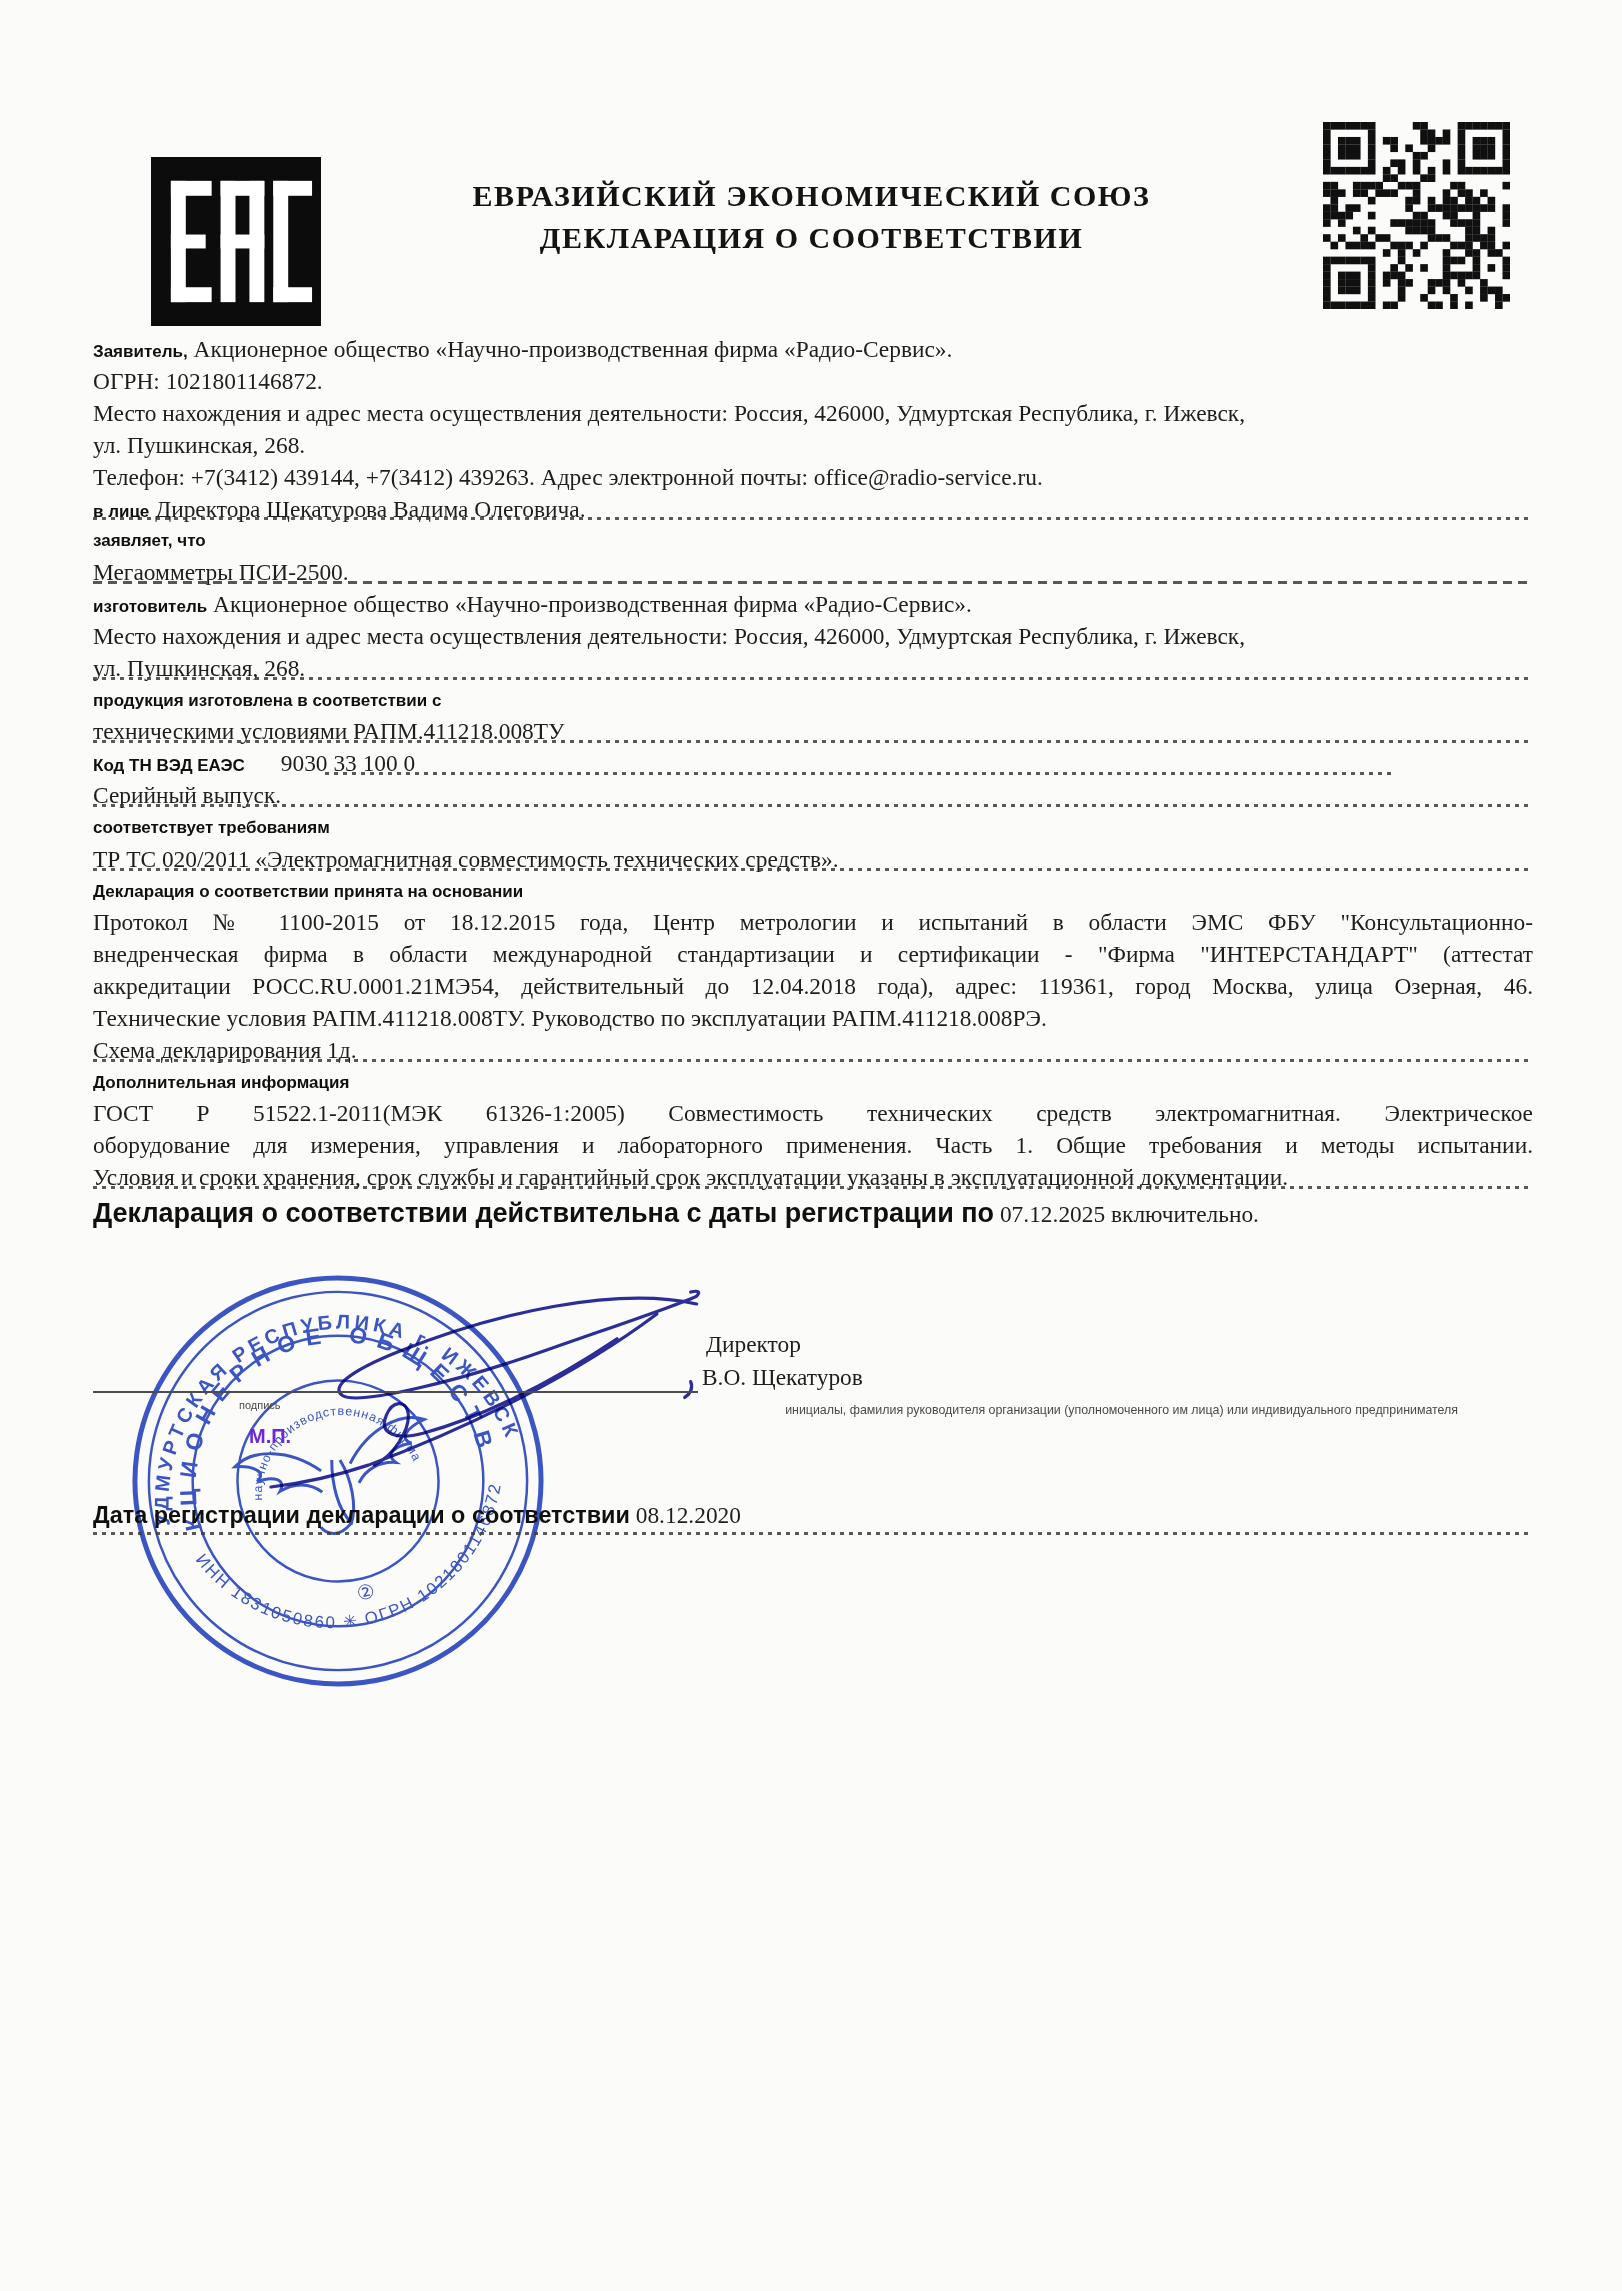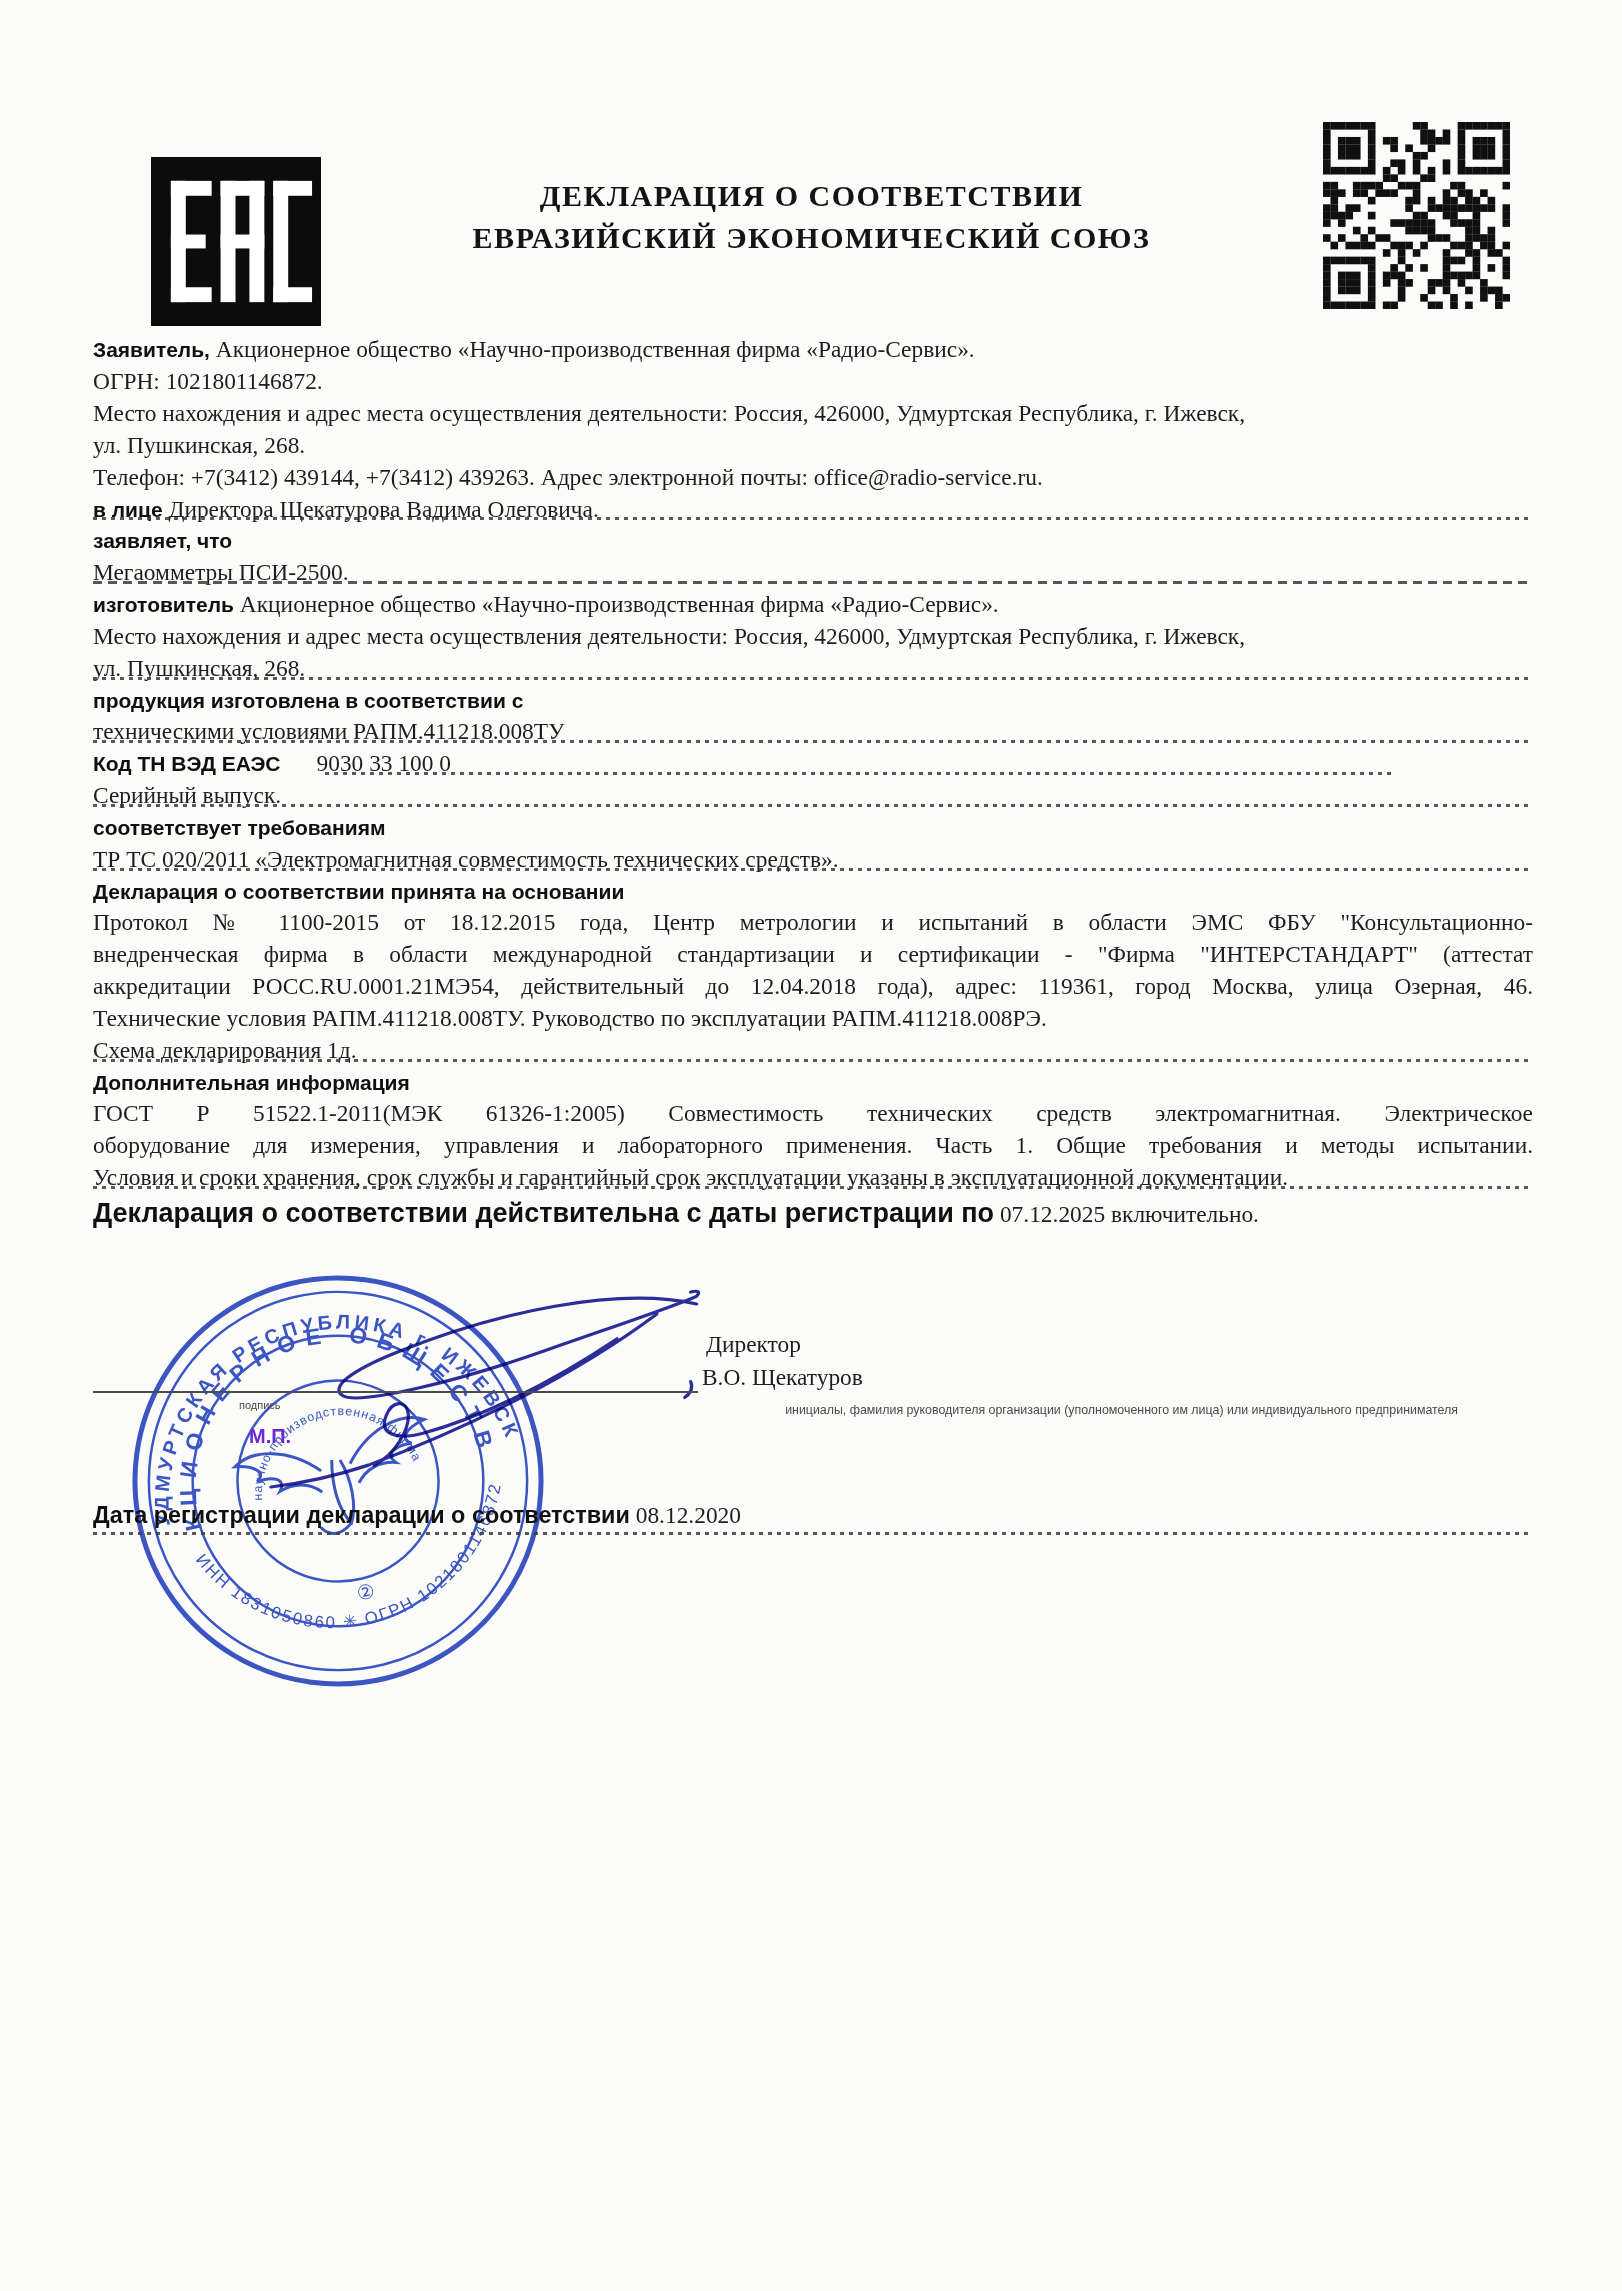--- a/index.html
+++ b/index.html
@@ -7,21 +7,21 @@
         font-family:"Liberation Serif",serif;color:#1e1e1e;overflow:hidden;}
   .abs{position:absolute;}
   
   .eac-logo{left:151px;top:157px;width:170px;height:169px;}
   .doc-title{left:299px;top:175px;width:1025px;text-align:center;
              font-weight:bold;font-size:30px;line-height:42px;letter-spacing:1.5px;color:#141414;}
   .qr{left:1323px;top:122px;width:187px;height:187px;}
   
   .row{left:93px;width:1440px;font-size:23.4px;line-height:27px;white-space:nowrap;}
   .just{white-space:normal;text-align:justify;text-align-last:justify;}
-  .b{font-family:"Liberation Sans",sans-serif;font-weight:bold;font-size:21px;color:#101010;}
+  .b{font-family:"Liberation Sans",sans-serif;font-weight:bold;font-size:17px;color:#101010;}
   .dots{height:3px;background:repeating-linear-gradient(90deg,#3c3c3c 0 4px,transparent 4px 9px);opacity:.85;}
   .dashes{height:3px;background:repeating-linear-gradient(90deg,#3a3a3a 0 9px,transparent 9px 15px);opacity:.85;}
   .code-val{margin-left:36px;margin-top:12px;}
   
   .sig-line{left:93px;top:1391px;width:605px;border-top:2px solid #4c4c4c;}
   .small-gray{font-family:"Liberation Sans",sans-serif;color:#4a4a4a;text-align:right;}
   .stamp-svg{left:129px;top:1272px;width:418px;height:418px;mix-blend-mode:multiply;opacity:.92;}
   .sign-svg{left:249px;top:1254px;width:945px;height:279px;mix-blend-mode:multiply;}
   .mp{font-family:"Liberation Sans",sans-serif;font-weight:bold;font-size:20px;color:#6d28d9;}
 </style>
@@ -42,22 +42,22 @@
     <rect x="99" y="24" width="15" height="122" fill="#fff"></rect>
     <rect x="70" y="24" width="44" height="15" fill="#fff"></rect>
     <rect x="70" y="78" width="44" height="14" fill="#fff"></rect>
 
     <rect x="123" y="24" width="15" height="122" fill="#fff"></rect>
     <rect x="123" y="24" width="39" height="15" fill="#fff"></rect>
     <rect x="123" y="131" width="39" height="15" fill="#fff"></rect>
   </svg>
 
   <div class="abs doc-title">
+    <div>ЕВРАЗИЙСКИЙ ЭКОНОМИЧЕСКИЙ СОЮЗ</div>
     <div>ДЕКЛАРАЦИЯ О СООТВЕТСТВИИ</div>
-    <div>ЕВРАЗИЙСКИЙ ЭКОНОМИЧЕСКИЙ СОЮЗ</div>
   </div>
 
   <svg id="qr" class="abs qr" viewBox="0 0 25 25">
       <rect x="0" y="0" width="1.02" height="1.02" fill="#101010"></rect>
       <rect x="1" y="0" width="1.02" height="1.02" fill="#101010"></rect>
       <rect x="2" y="0" width="1.02" height="1.02" fill="#101010"></rect>
       <rect x="3" y="0" width="1.02" height="1.02" fill="#101010"></rect>
       <rect x="4" y="0" width="1.02" height="1.02" fill="#101010"></rect>
       <rect x="5" y="0" width="1.02" height="1.02" fill="#101010"></rect>
       <rect x="6" y="0" width="1.02" height="1.02" fill="#101010"></rect>

